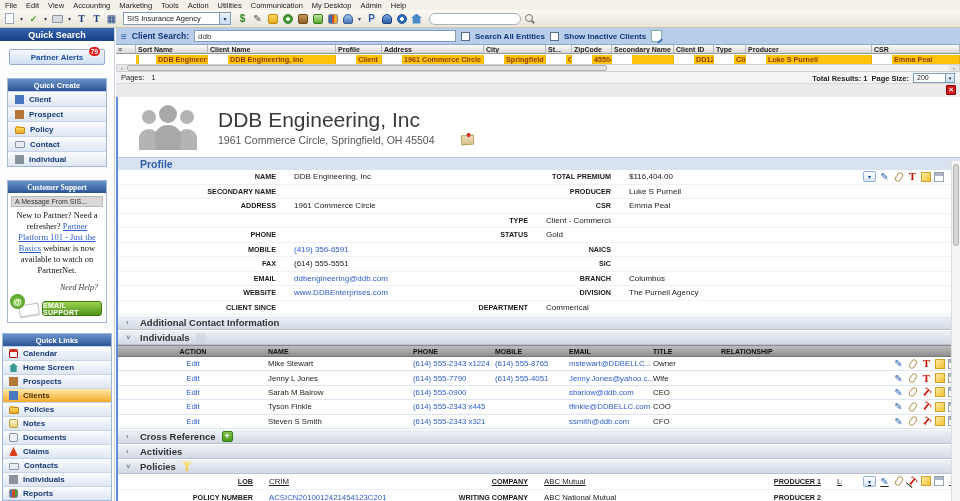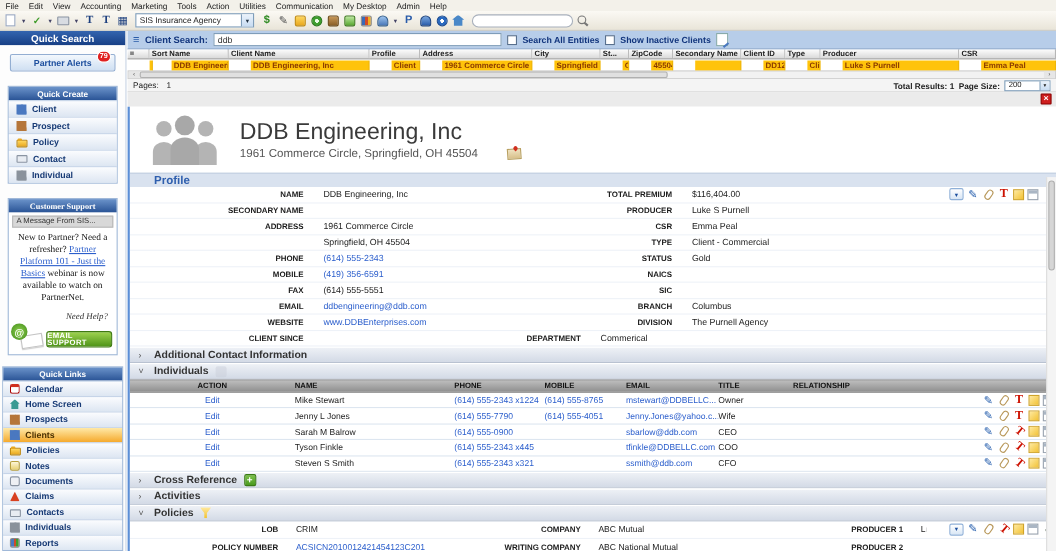--- a/index.html
+++ b/index.html
@@ -139,21 +139,21 @@
   .funnel { width:10px; height:10px; background:linear-gradient(#ffe9a0,#f2c230); clip-path:polygon(0 0,100% 0,62% 48%,62% 100%,38% 100%,38% 48%); }
   .igrid { display:grid; grid-template-columns:150px 145px 82px 74px 84px 68px 1fr 104px; align-items:center; }
   .ind-head { height:12px; background:linear-gradient(#bdbdbd,#8f8f8f); border-top:1px solid #888; border-bottom:1px solid #777; }
   .ind-head > div { font-size:7px; font-weight:bold; color:#111; white-space:nowrap; }
   .ind-head > div:first-child { text-align:center; }
   .ind-row { height:14.4px; border-bottom:1px solid #dde6f0; font-size:7.8px; color:#222; }
   .ind-row > div { white-space:nowrap; overflow:hidden; }
   .edit-link { color:#2b5ecc; text-align:center; cursor:pointer; }
   .row-icons { display:flex; gap:3px; justify-content:flex-end; padding-right:2px; align-items:center; }
   .pgrid { display:grid; grid-template-columns:135px 170px 105px 185px 108px 1fr 118px; align-items:center; }
-  .pol-row { height:16px; border-bottom:1px solid #eef2f8; font-size:7.8px; color:#222; }
+  .pol-row { height:16px; border-bottom:1px solid #eef2f8; font-size:7.8px; color:#222;text-decoration:underline; }
   .plabel { text-align:right; font-size:7.2px; font-weight:bold; color:#1a1a1a; white-space:nowrap; }
   .pvalue { padding-left:16px; white-space:nowrap; overflow:hidden; }
 </style>
 </head>
 <body>
 
 <div class="screen">
 
   <div class="menubar">
     <span>File</span>
@@ -432,27 +432,25 @@
             <span class="fvalue">Luke S Purnell</span>
           </div>
         <div class="frow">
             <span class="flabel">ADDRESS</span>
             <span class="fvalue">1961 Commerce Circle</span>
             <span class="flabel">CSR</span>
             <span class="fvalue">Emma Peal</span>
           </div>
         <div class="frow">
             <span class="flabel"></span>
-            <span class="fvalue">Springfield, OH 45504</span>
             <span class="flabel">TYPE</span>
             <span class="fvalue">Client - Commercial</span>
           </div>
         <div class="frow">
             <span class="flabel">PHONE</span>
-            <span class="fvalue lnk">(614) 555-2343</span>
             <span class="flabel">STATUS</span>
             <span class="fvalue">Gold</span>
           </div>
         <div class="frow">
             <span class="flabel">MOBILE</span>
             <span class="fvalue lnk">(419) 356-6591</span>
             <span class="flabel">NAICS</span>
             <span class="fvalue"></span>
           </div>
         <div class="frow">

